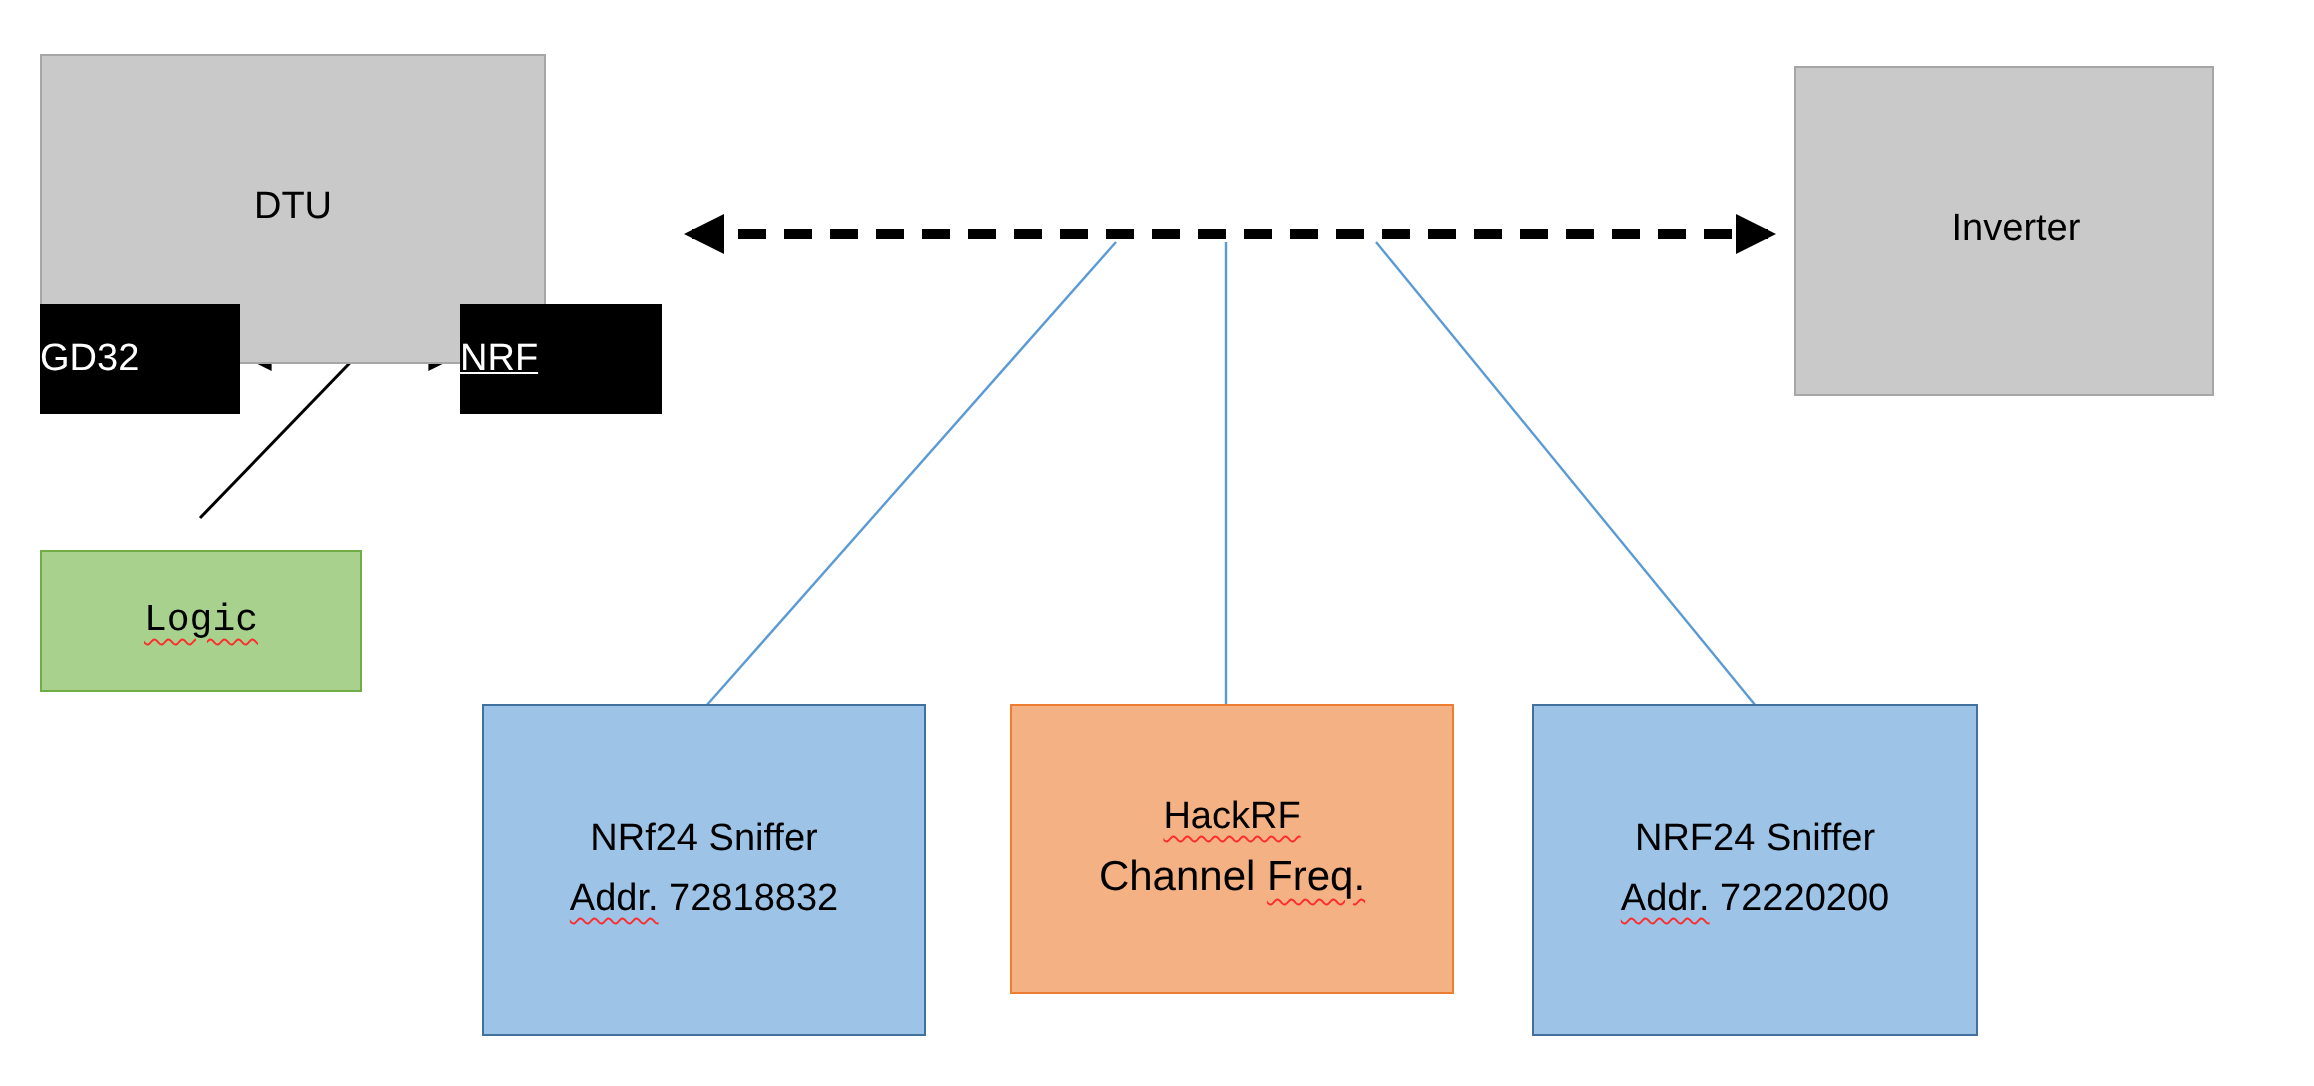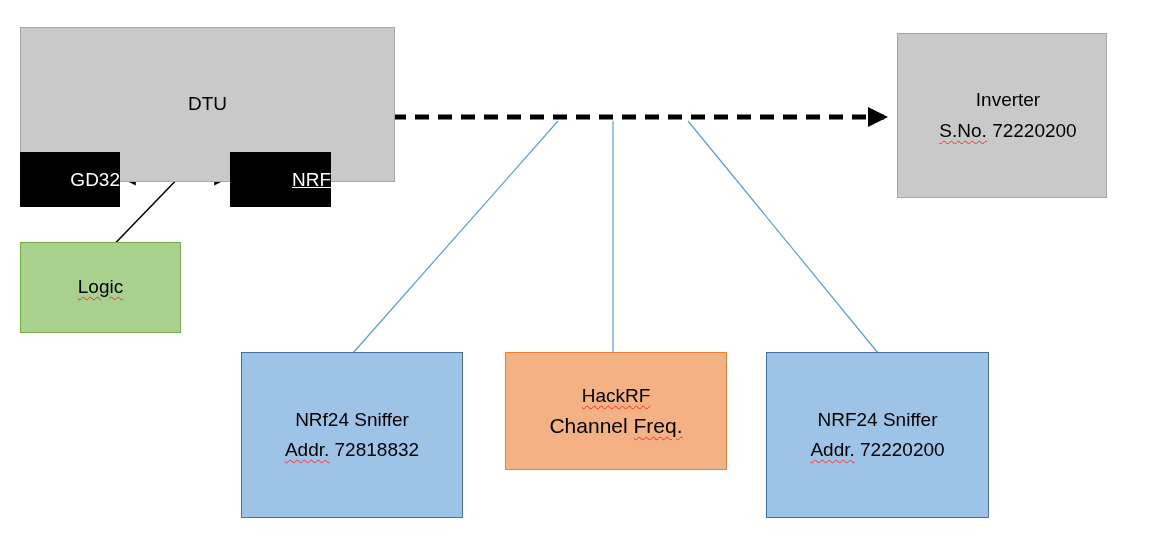--- a/index.html
+++ b/index.html
@@ -41,21 +41,21 @@
     border: 1px solid var(--gray-border, #a6a6a6);
   }
 
   .chip {
     position: absolute;
     z-index: 2;
     background: var(--chip-fill, #000000);
     color: var(--chip-text, #ffffff);
     display: flex;
     align-items: center;
-    justify-content: flex-end;
+    justify-content: flex-start;
     font-size: 19px;
   }
 
   .green {
     background: var(--green-fill, #a9d18e);
     border: 1px solid var(--green-border, #70ad47);
   }
 
   .bluebox {
     background: var(--blue-fill, #9dc3e6);
@@ -71,27 +71,27 @@
     text-decoration-line: underline;
     text-decoration-style: wavy;
     text-decoration-color: var(--squiggle-red, #ff2a2a);
     text-decoration-thickness: 1px;
     text-underline-offset: 3px;
   }
 
   .small { font-size: 21px; line-height: 1.45; }
 
   
-  #dtu       { left: 20px;  top: 27px;  width: 375px; height: 155px; }
+  #dtu       { left: 20px;  top: 27px;  width: 253px; height: 155px; }
   #gd32      { left: 20px;  top: 152px; width: 100px; height: 55px; }
   #nrf       { left: 230px; top: 152px; width: 101px; height: 55px; text-decoration: underline; }
-  #logic     { left: 20px;  top: 242px; width: 161px; height: 91px; }
+  #logic     { left: 20px;  top: 275px; width: 161px; height: 71px; font-family: Liberation Mono, monospace; }
   #inverter  { left: 897px; top: 33px;  width: 210px; height: 165px; padding-left: 12px; }
   #sniffer-l { left: 241px; top: 352px; width: 222px; height: 166px; }
-  #hackrf    { left: 505px; top: 352px; width: 222px; height: 118px; }
+  #hackrf    { left: 505px; top: 352px; width: 222px; height: 145px; }
   #sniffer-r { left: 766px; top: 352px; width: 223px; height: 166px; }
 </style>
 </head>
 <body>
 
 <div class="canvas">
 
   <svg class="connectors" viewBox="0 0 1157 543" xmlns="http://www.w3.org/2000/svg">
     <defs>
       <marker id="arrBig" viewBox="0 0 10 10" refX="8" refY="5" markerWidth="4" markerHeight="4" orient="auto-start-reverse">
@@ -124,24 +124,20 @@
   <div class="chip" id="nrf">
     <span>NRF</span>
   </div>
 
   <div class="box green" id="logic">
     <span class="misspell">Logic</span>
   </div>
 
   <div class="box gray" id="inverter">
     <div>Inverter</div>
-    <div>
-      <span class="misspell">S.No.</span>
-      <span>72220200</span>
-    </div>
   </div>
 
   <div class="box bluebox" id="sniffer-l">
     <div>NRf24 Sniffer</div>
     <div>
       <span class="misspell">Addr.</span>
       <span>72818832</span>
     </div>
   </div>
 

